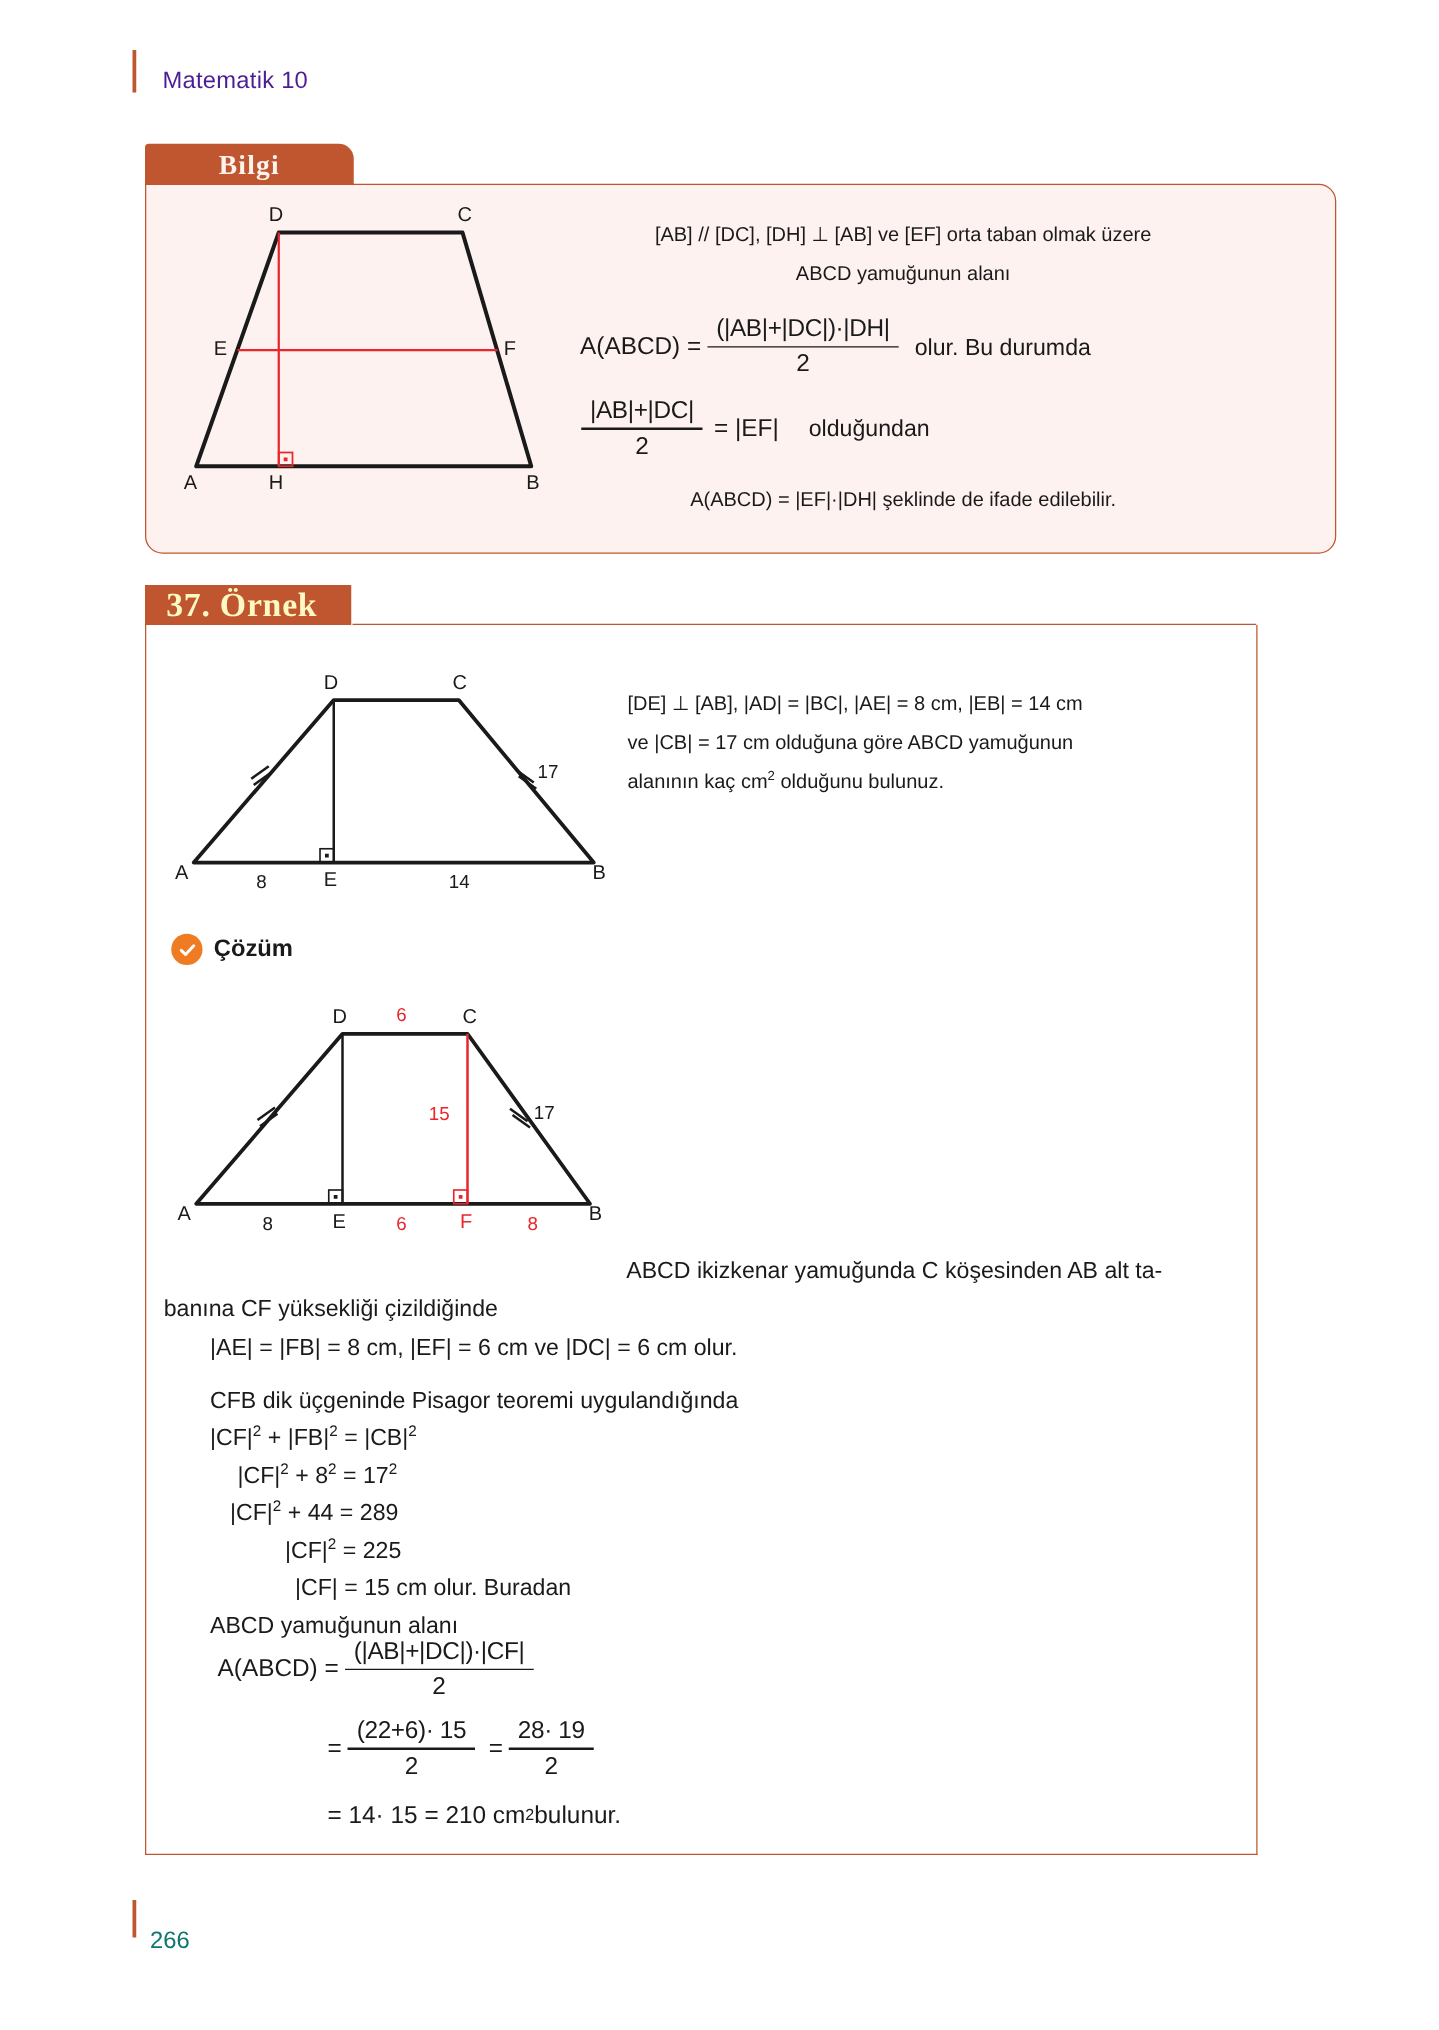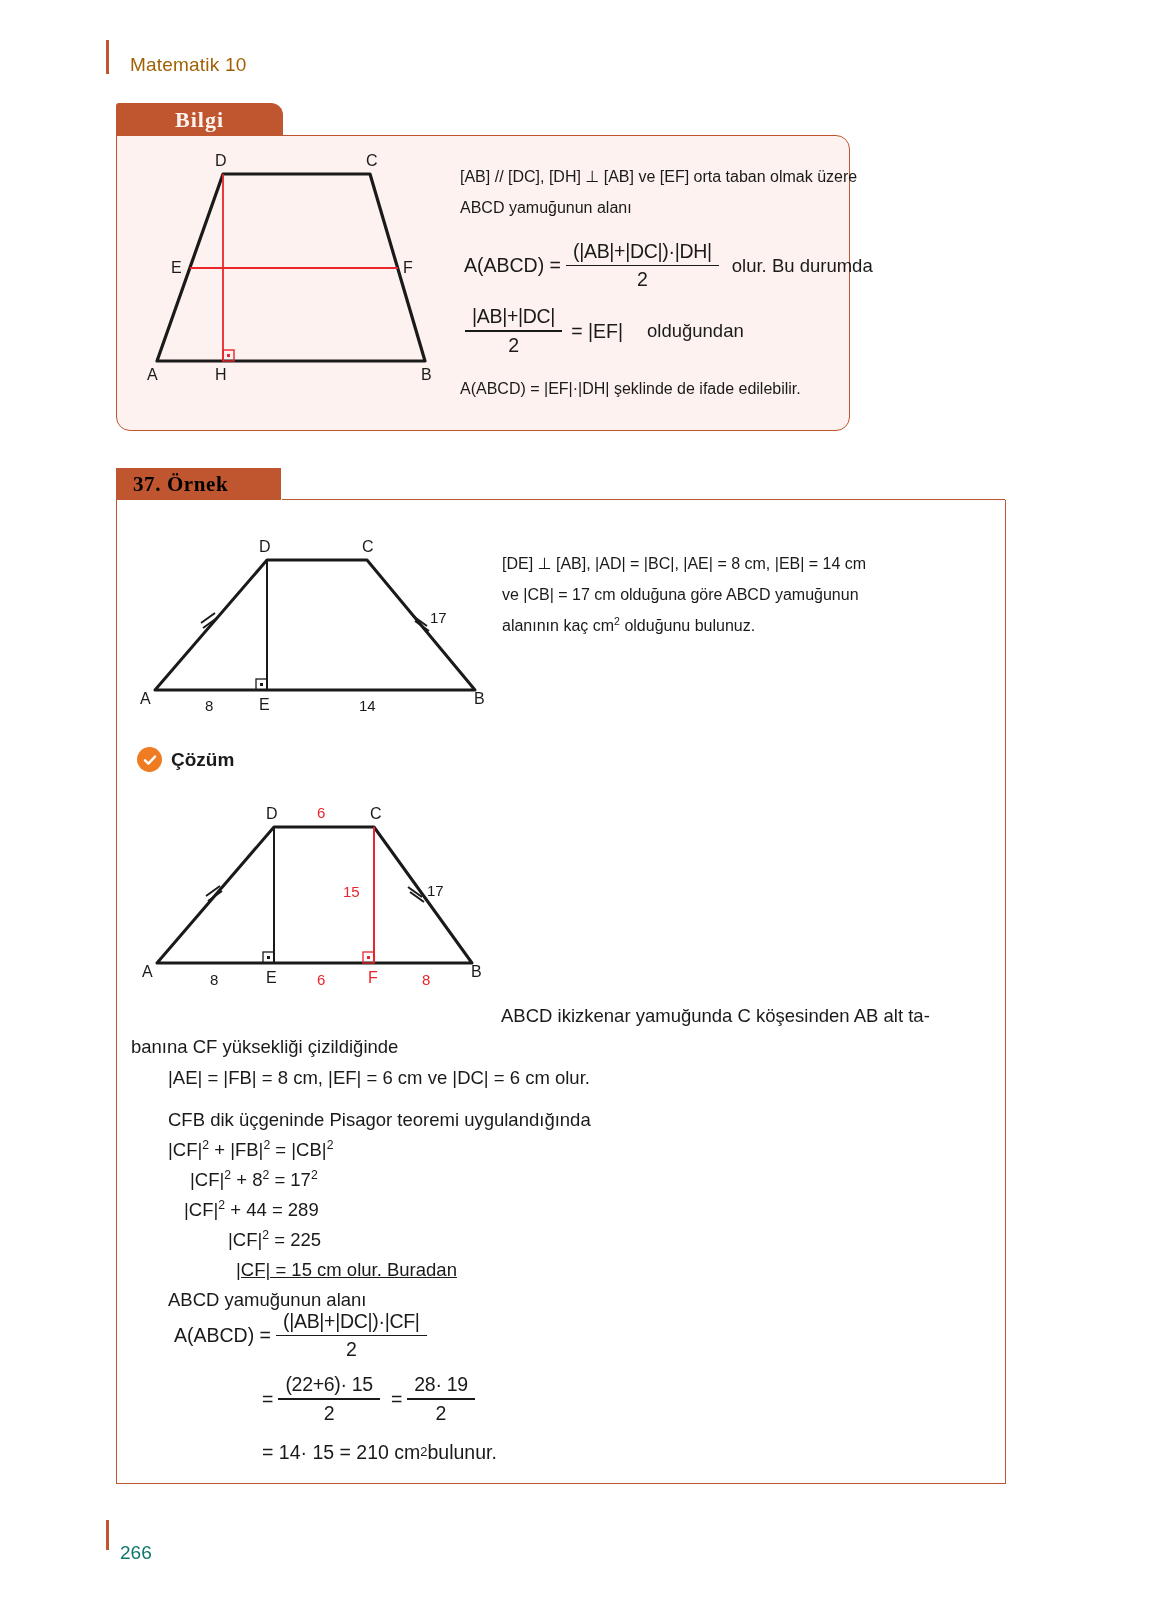--- a/index.html
+++ b/index.html
@@ -26,31 +26,32 @@
     height: 34px;
   }
   .runhead-rule {
     width: 3px;
     height: 34px;
     background: #c0562f;
     margin-right: 21px;
   }
   .runhead-text {
     font-size: 19px;
-    color: #a16207;
+    color: #4c1d95;
     letter-spacing: .2px;
     margin-top: 16px;
   }
 
   
   .bilgi-wrap {
     position: absolute;
     left: 116px;
-    top: 103px;
-    width: 734px;
+    top: 115px;
+    width: 953px;
+    text-align: center;
   }
   .tab-bilgi {
     width: 167px;
     height: 33px;
     background: #c0562f;
     border-radius: 3px 12px 0 0;
     display: flex;
     align-items: center;
     justify-content: center;
     position: relative;
@@ -89,24 +90,24 @@
     height: 32px;
     background: #c0562f;
     display: flex;
     align-items: center;
     padding-left: 17px;
     box-sizing: border-box;
     position: relative;
     z-index: 3;
   }
   .tab-ornek span {
-    color: #000000;
+    color: #fef9c3;
     font-family: "Liberation Serif", serif;
     font-weight: bold;
-    font-size: 21px;
+    font-size: 27px;
     letter-spacing: .6px;
   }
   .ornek-body {
     border: 1px solid #c0562f;
     border-top: none;
     background: #ffffff;
     height: 983px;
     position: relative;
     z-index: 1;
   }
@@ -154,21 +155,21 @@
     font-weight: bold;
     color: #1a1a1a;
   }
 
   
   .sol-block { position: absolute; margin-left: 37px; }
   .sol-line { font-size: 18.5px; line-height: 30px; white-space: nowrap; }
   .indent1 { padding-left: 22px; }
   .indent2 { padding-left: 16px; }
   .indent3 { padding-left: 60px; }
-  .indent4 { padding-left: 68px; text-decoration: underline; }
+  .indent4 { padding-left: 68px; }
 
   .para-intro {
     position: absolute;
     left: 14px;
     top: 500px;
     width: 862px;
     font-size: 18.5px;
     line-height: 31px;
     text-align: justify;
   }

